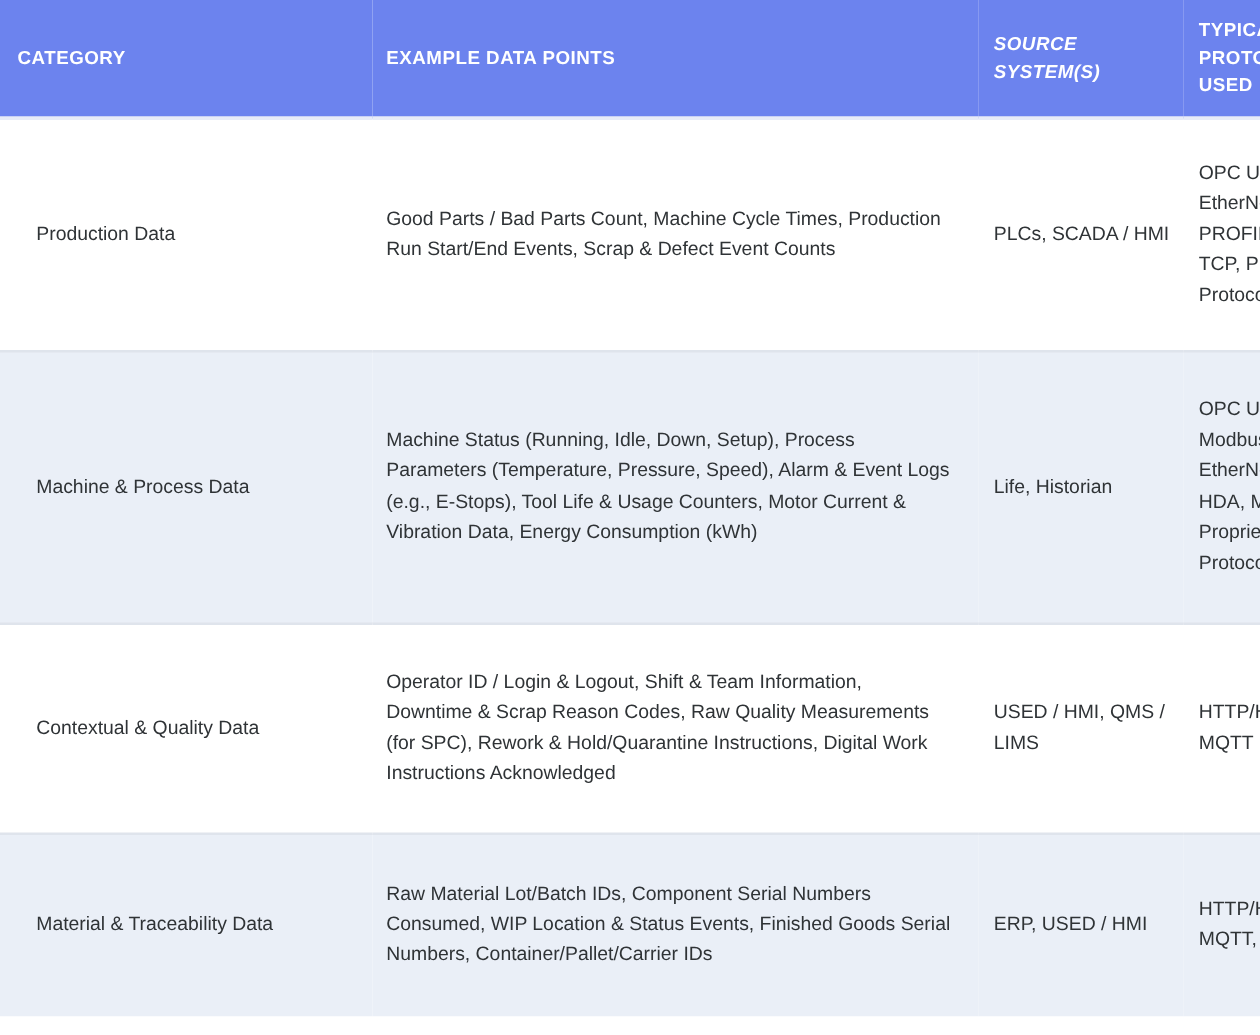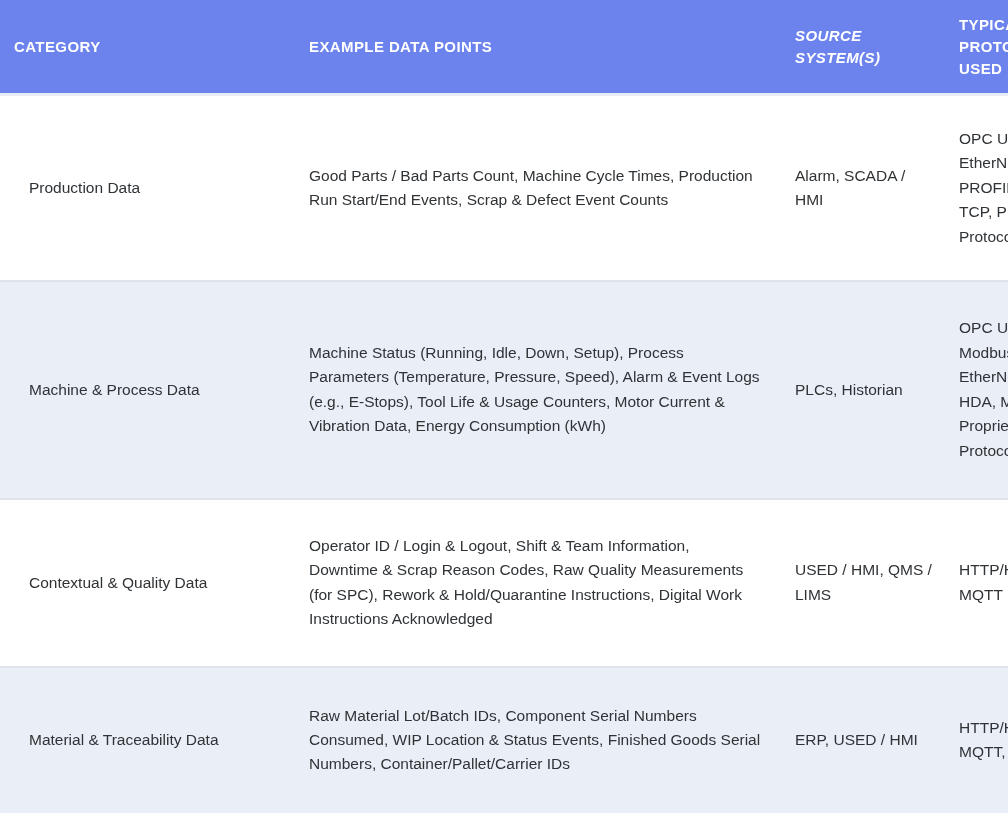--- a/index.html
+++ b/index.html
@@ -95,28 +95,28 @@
         <th class="col-protocols">
           <span class="header-cell-inner">TYPICAL PROTOCOLS USED</span>
         </th>
       </tr>
     </thead>
     <tbody>
 
       <tr class="row-even r0">
         <td class="cell-category">Production Data</td>
         <td class="cell-examples">Good Parts / Bad Parts Count, Machine Cycle Times, Production Run Start/End Events, Scrap &amp; Defect Event Counts</td>
-        <td class="cell-source">Alarm, SCADA / HMI</td>
+        <td class="cell-source">PLCs, SCADA / HMI</td>
         <td class="cell-protocols">OPC UA/DA, EtherNet/IP, PROFINET, Modbus TCP, Proprietary Protocols</td>
       </tr>
 
       <tr class="row-odd r1">
         <td class="cell-category">Machine &amp; Process Data</td>
         <td class="cell-examples">Machine Status (Running, Idle, Down, Setup), Process Parameters (Temperature, Pressure, Speed), Alarm &amp; Event Logs (e.g., E-Stops), Tool Life &amp; Usage Counters, Motor Current &amp; Vibration Data, Energy Consumption (kWh)</td>
-        <td class="cell-source">PLCs, Historian</td>
+        <td class="cell-source">Life, Historian</td>
         <td class="cell-protocols">OPC UA/DA, Modbus TCP, EtherNet/IP, OPC HDA, MQTT, Proprietary Protocols</td>
       </tr>
 
       <tr class="row-even r2">
         <td class="cell-category">Contextual &amp; Quality Data</td>
         <td class="cell-examples">Operator ID / Login &amp; Logout, Shift &amp; Team Information, Downtime &amp; Scrap Reason Codes, Raw Quality Measurements (for SPC), Rework &amp; Hold/Quarantine Instructions, Digital Work Instructions Acknowledged</td>
         <td class="cell-source">USED / HMI, QMS / LIMS</td>
         <td class="cell-protocols">HTTP/HTTPS, MQTT</td>
       </tr>
 

